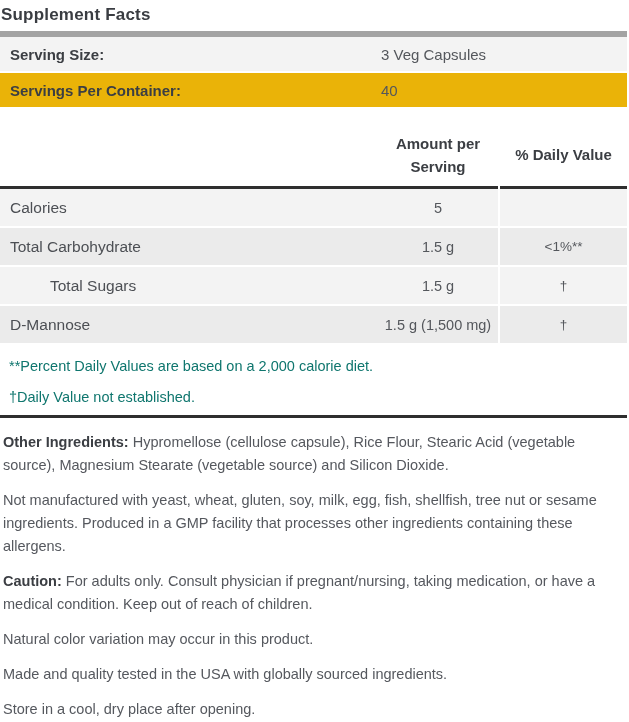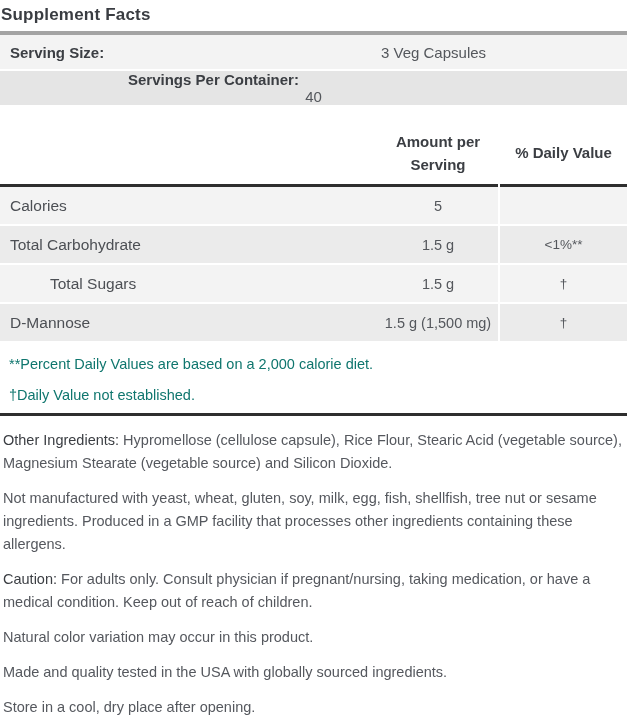--- a/index.html
+++ b/index.html
@@ -20,30 +20,30 @@
   
   .title {
     font-size: 17px;
     font-weight: bold;
     color: #3a3d42;
     margin: 5px 0 6px 1px;
     letter-spacing: 0.2px;
   }
 
   
-  .serving-table { border-top: 4px solid #a3a3a3; }
+  .serving-table { border-top: 6px solid #a3a3a3; }
   .serving-row {
     display: flex;
     align-items: center;
     height: 34px;
     padding: 0 10px;
     font-size: 15px;
   }
   .serving-row.shade-a { background: #f3f3f3; margin-bottom: 2px; }
-  .serving-row.shade-b { background: #e5e5e5; flex-direction: column; }
+  .serving-row.shade-b { background: #eab308; }
   .serving-label { font-weight: bold; color: #3b3e43; width: 371px; flex: none; }
   .serving-value { color: #54575c; }
 
   
   .col-headers {
     display: flex;
     margin-top: 26px;
     font-size: 15px;
     font-weight: bold;
     color: #3b3e43;
@@ -95,21 +95,21 @@
   }
 
   
   .details {
     padding: 13px 2px 0 3px;
     font-size: 14.5px;
     line-height: 23px;
     color: #55585e;
   }
   .details p { margin: 0 0 12px 0; }
-  .details .lead { font-weight: normal; color: #3b3e43; }
+  .details .lead { font-weight: bold; color: #3b3e43; }
 </style>
 </head>
 <body>
 
 <div class="panel">
 
   <div class="title">Supplement Facts</div>
 
   <div class="serving-table">
     <div class="serving-row shade-a">

